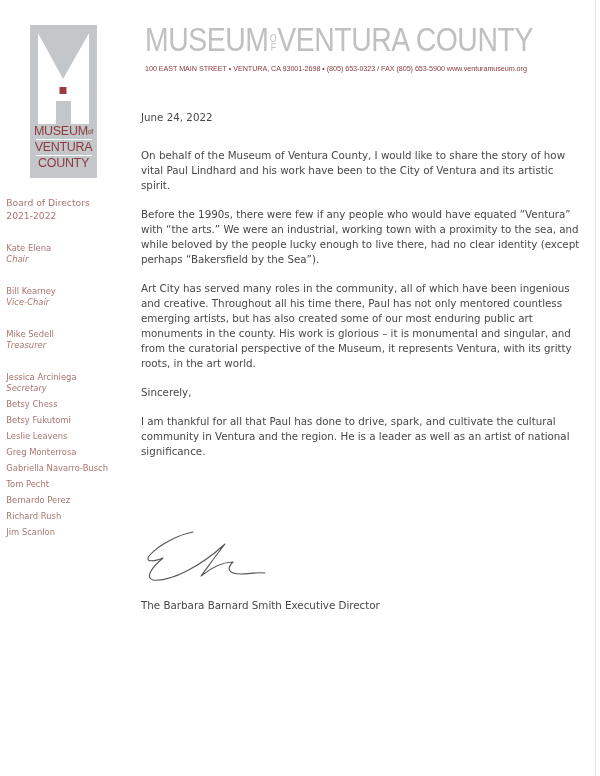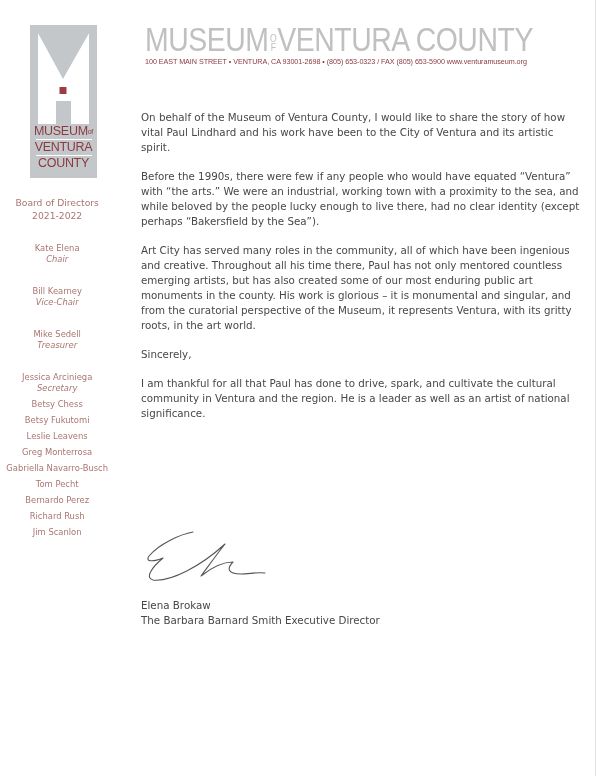--- a/index.html
+++ b/index.html
@@ -77,33 +77,33 @@
       writing-mode: vertical-rl;
       text-orientation: upright;
       line-height: 8px;
       vertical-align: middle;
       margin: 0 1px;
       letter-spacing: -2px;
     }
     .header-address {
       position: absolute;
       left: 145px;
-      top: 57px;
+      top: 64px;
       font-family: "Liberation Sans Narrow", "Liberation Sans", sans-serif;
       font-size: 7.2px;
       color: #8a3a40;
       white-space: nowrap;
       letter-spacing: -0.05px;
     }
     
     .board {
       position: absolute;
       right: 492px;
       top: 196px;
-      text-align: center;
+      text-align: left;
       color: #a9756f;
       font-size: 8.4px;
       line-height: 11px;
       white-space: nowrap;
     }
     .board .heading { font-size: 9.2px; line-height: 13px; }
     .board .member { display: block; }
     .board .role { display: block; font-style: italic; }
     .board .gap-lg { height: 21px; }
     .board .gap-sm { height: 5px; }
@@ -191,27 +191,27 @@
   <span class="member">Tom Pecht</span>
   <div class="gap-sm"></div>
   <span class="member">Bernardo Perez</span>
   <div class="gap-sm"></div>
   <span class="member">Richard Rush</span>
   <div class="gap-sm"></div>
   <span class="member">Jim Scanlon</span>
 </div>
 
 <div class="letter">
+  <p class="date">June 24, 2022</p>
   <p>On behalf of the Museum of Ventura County, I would like to share the story of how vital Paul Lindhard and his work have been to the City of Ventura and its artistic spirit.</p>
   <p>Before the 1990s, there were few if any people who would have equated “Ventura” with “the arts.” We were an industrial, working town with a proximity to the sea, and while beloved by the people lucky enough to live there, had no clear identity (except perhaps “Bakersfield by the Sea”).</p>
   <p>Art City has served many roles in the community, all of which have been ingenious and creative. Throughout all his time there, Paul has not only mentored countless emerging artists, but has also created some of our most enduring public art monuments in the county. His work is glorious – it is monumental and singular, and from the curatorial perspective of the Museum, it represents Ventura, with its gritty roots, in the art world.</p>
   <p>Sincerely,</p>
   <p>I am thankful for all that Paul has done to drive, spark, and cultivate the cultural community in Ventura and the region. He is a leader as well as an artist of national significance.</p>
 </div>
 
 <svg class="signature" viewBox="0 0 150 70">
   <path d="M52,10 C40,12 18,22 8,34 C4,40 12,40 22,36 C10,46 4,56 12,58 C30,60 60,44 84,22 C76,32 66,46 60,54 C70,46 80,40 92,40 C86,46 86,52 100,52 C108,52 116,50 124,51" fill="none" stroke="#555555" stroke-width="1.1" stroke-linecap="round" stroke-linejoin="round"></path>
 </svg>
 
 <div class="sig-block">
-  <div>Elena Brokaw</div>
   <div>The Barbara Barnard Smith Executive Director</div>
 </div>
 
 </body></html>

